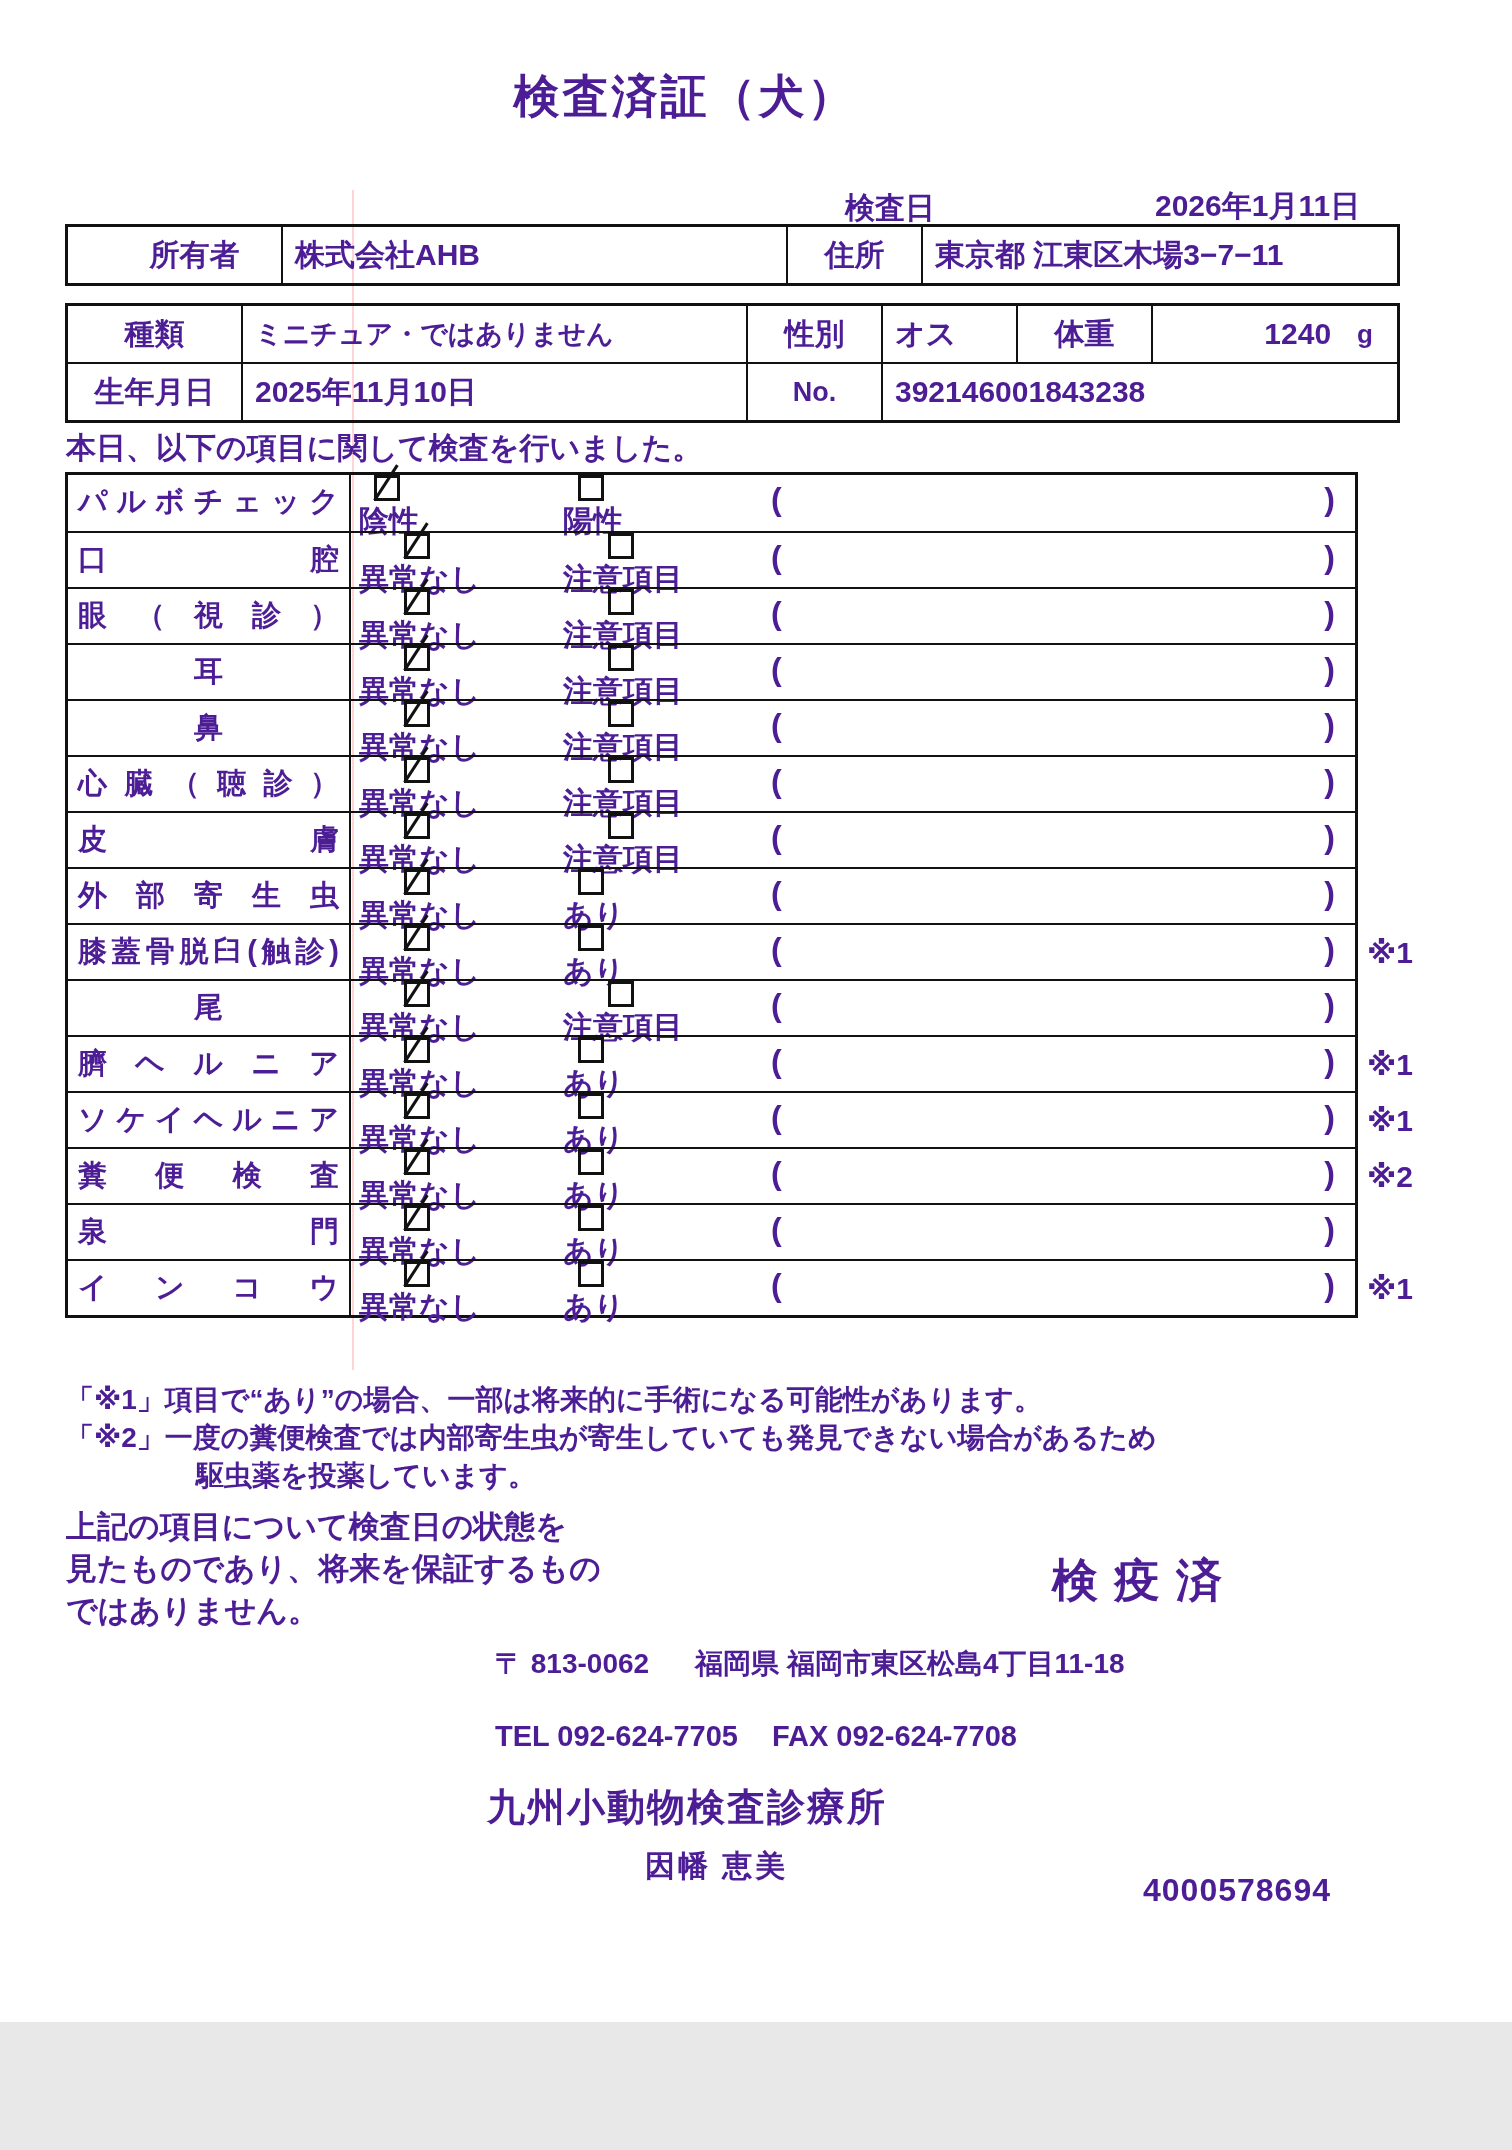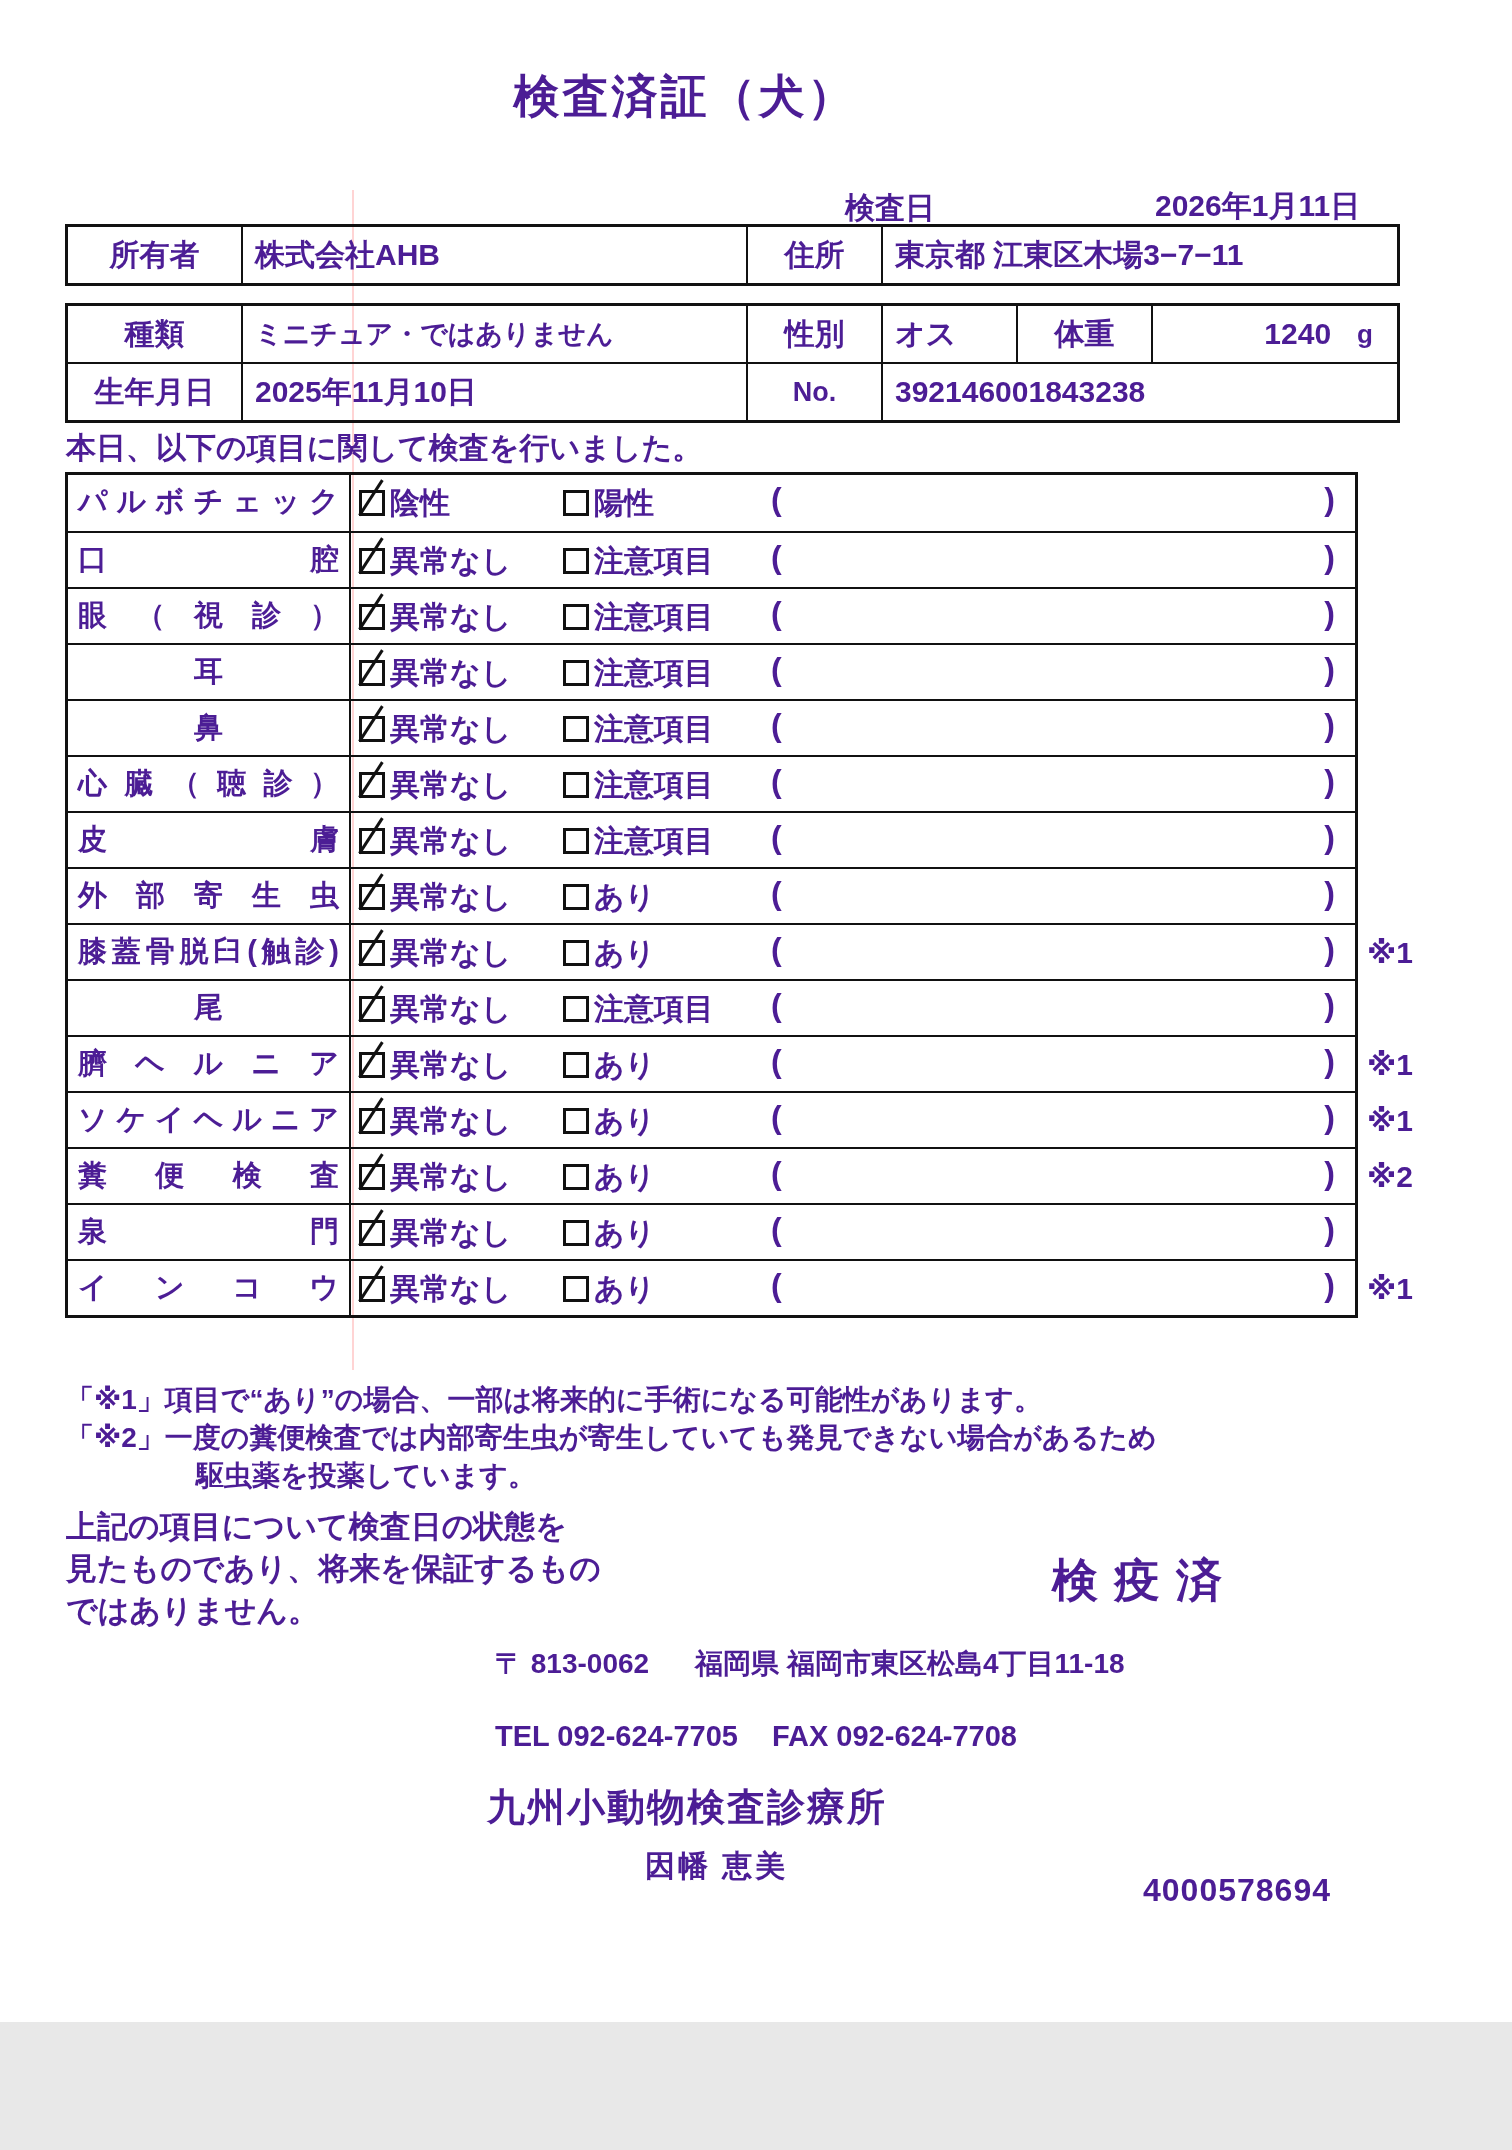--- a/index.html
+++ b/index.html
@@ -24,21 +24,21 @@
   .cell.num{justify-content:flex-end;gap:26px;padding-left:26px;}
 
   
   .check-table{position:absolute;left:65px;top:472px;width:1293px;border:3px solid #111;box-sizing:border-box;}
   .crow{display:flex;height:56px;box-sizing:border-box;position:relative;}
   .crow + .crow{border-top:2px solid #111;}
   .citem{width:283px;box-sizing:border-box;border-right:2px solid #111;font-size:29px;font-weight:600;
          padding:0 10px;display:block;line-height:53px;text-align:justify;text-align-last:justify;white-space:nowrap;}
   .citem.center{text-align-last:center;}
   .ccontent{flex:1;position:relative;font-size:30px;font-weight:600;}
-  .opt{position:absolute;top:0;height:56px;display:flex;align-items:center;white-space:nowrap;}
+  .opt{position:absolute;top:0;height:56px;display:flex;align-items:center;white-space:nowrap;flex-direction:column;}
   .opt1{left:8px;}
   .opt2{left:212px;}
   .paren{position:absolute;top:6px;font-size:32px;font-weight:600;}
   .paren.open{left:420px;}
   .paren.close{right:20px;}
   .cb{display:inline-block;width:20px;height:20px;border:3px solid #111;box-sizing:content-box;
       position:relative;margin-right:5px;flex:0 0 auto;}
   .cb.checked::after{content:"";position:absolute;left:-3px;bottom:-2px;width:42px;height:3px;background:#111;
       transform:rotate(-57deg);transform-origin:2px 2px;}
   .marker{position:absolute;left:calc(100% + 12px);top:10px;font-size:30px;font-weight:600;white-space:nowrap;}
@@ -65,21 +65,21 @@
 
 <div class="page">
 
   <div class="scanline"></div>
 
   <div class="abs title">検査済証（犬）</div>
 
   <div class="abs insp-label">検査日</div>
   <div class="abs insp-date">2026年1月11日</div>
 
-  <div class="tbl" style="top:224px;width:1335px;">
+  <div class="tbl" style="top:224px;width:1335px;padding-left:40px;">
     <div class="trow">
       <div class="cell lab" style="width:175px">所有者</div>
       <div class="cell" style="width:505px">株式会社AHB</div>
       <div class="cell lab" style="width:135px">住所</div>
       <div class="cell last" style="flex:1">東京都 江東区木場3−7−11</div>
     </div>
   </div>
 
   <div class="tbl" style="top:303px;width:1335px;">
     <div class="trow">

